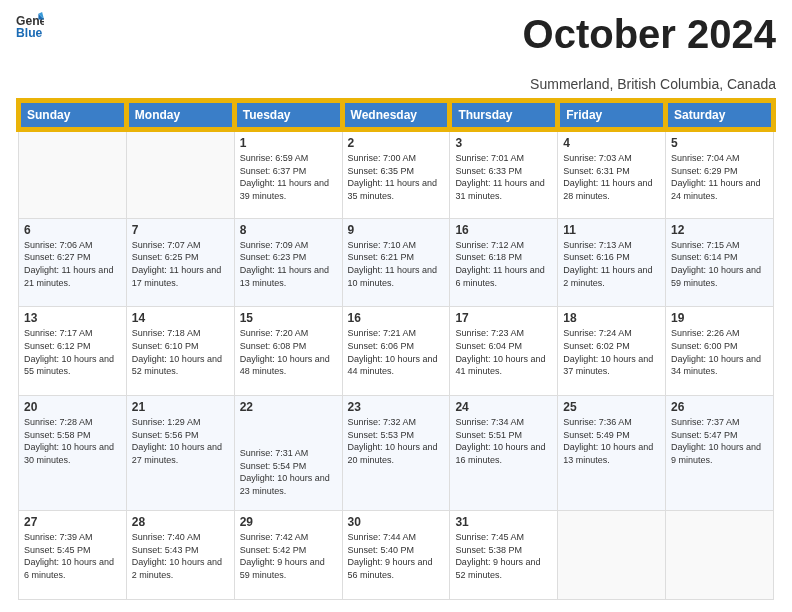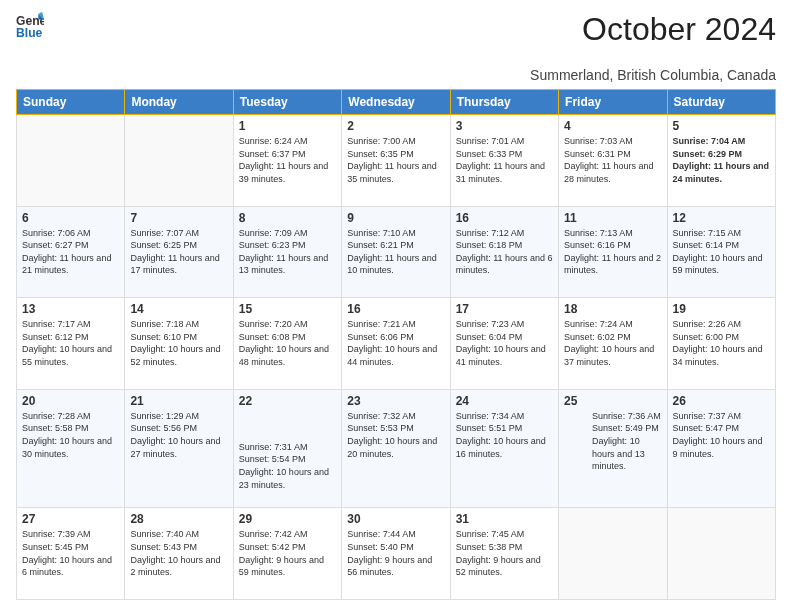--- a/index.html
+++ b/index.html
@@ -29,43 +29,43 @@
       gap: 2px;
     }
     .logo-icon {
       width: 28px;
       height: 28px;
     }
     .title-block {
       text-align: right;
     }
     .month-title {
-      font-size: 32px;
-      font-weight: normal;
+      font-size: 40px;
+      font-weight: bold;
       color: #222;
       line-height: 1.1;
     }
     .location-title {
       font-size: 14px;
       color: #444;
       margin-top: 20px;
     }
     .calendar-table {
       width: 100%;
       border-collapse: collapse;
       flex: 1;
     }
     .calendar-table th {
       background: #3a7ec8;
       color: #fff;
       font-size: 12px;
       font-weight: bold;
       padding: 5px 6px;
       text-align: left;
-      border: 1px solid #eab308;
+      border: 5px solid #eab308;
     }
     .calendar-table td {
       vertical-align: top;
       border: 1px solid #ddd;
       padding: 4px 5px;
       font-size: 9.5px;
       color: #333;
       width: calc(100% / 7);
       height: 82px;
     }
@@ -120,21 +120,21 @@
           <th>Friday</th>
           <th>Saturday</th>
         </tr>
     </thead>
     <tbody id="calendar-body">
     <tr>
           <td class="empty-cell"></td>
           <td class="empty-cell"></td>
           <td>
             <span class="day-number">1</span>
-            <div class="day-info" style="white-space: pre-line;">Sunrise: 6:24 AM
+            <div class="day-info" style="white-space: pre-line;">Sunrise: 6:59 AM
 Sunset: 6:37 PM
 Daylight: 11 hours and 39 minutes.</div>
           </td>
           <td>
             <span class="day-number">2</span>
             <div class="day-info" style="white-space: pre-line;">Sunrise: 7:00 AM
 Sunset: 6:35 PM
 Daylight: 11 hours and 35 minutes.</div>
           </td>
           <td>
@@ -144,21 +144,21 @@
 Daylight: 11 hours and 31 minutes.</div>
           </td>
           <td>
             <span class="day-number">4</span>
             <div class="day-info" style="white-space: pre-line;">Sunrise: 7:03 AM
 Sunset: 6:31 PM
 Daylight: 11 hours and 28 minutes.</div>
           </td>
           <td>
             <span class="day-number">5</span>
-            <div class="day-info" style="white-space: pre-line; font-weight: bold;">Sunrise: 7:04 AM
+            <div class="day-info" style="white-space: pre-line;">Sunrise: 7:04 AM
 Sunset: 6:29 PM
 Daylight: 11 hours and 24 minutes.</div>
           </td>
         </tr>
         <tr>
           <td>
             <span class="day-number">6</span>
             <div class="day-info" style="white-space: pre-line;">Sunrise: 7:06 AM
 Sunset: 6:27 PM
 Daylight: 11 hours and 21 minutes.</div>
@@ -270,21 +270,21 @@
 Daylight: 10 hours and 20 minutes.</div>
           </td>
           <td>
             <span class="day-number">24</span>
             <div class="day-info" style="white-space: pre-line;">Sunrise: 7:34 AM
 Sunset: 5:51 PM
 Daylight: 10 hours and 16 minutes.</div>
           </td>
           <td>
             <span class="day-number">25</span>
-            <div class="day-info" style="white-space: pre-line; margin-left: 28px;">Sunrise: 7:36 AM
+            <div class="day-info" style="white-space: pre-line;">Sunrise: 7:36 AM
 Sunset: 5:49 PM
 Daylight: 10 hours and 13 minutes.</div>
           </td>
           <td>
             <span class="day-number">26</span>
             <div class="day-info" style="white-space: pre-line;">Sunrise: 7:37 AM
 Sunset: 5:47 PM
 Daylight: 10 hours and 9 minutes.</div>
           </td>
         </tr>

